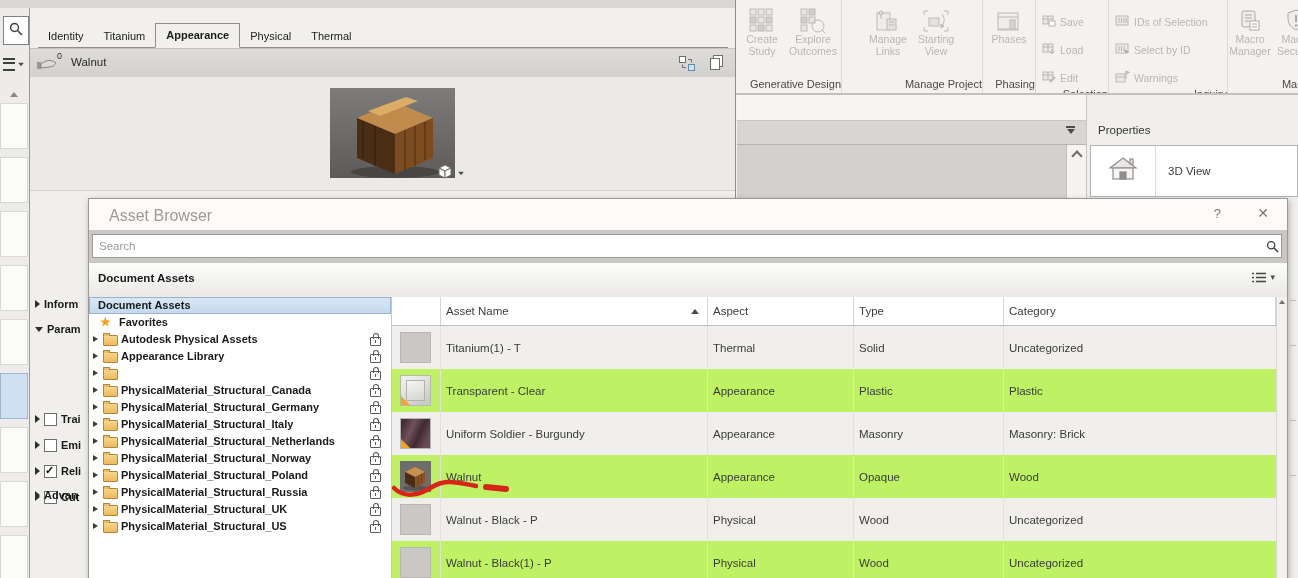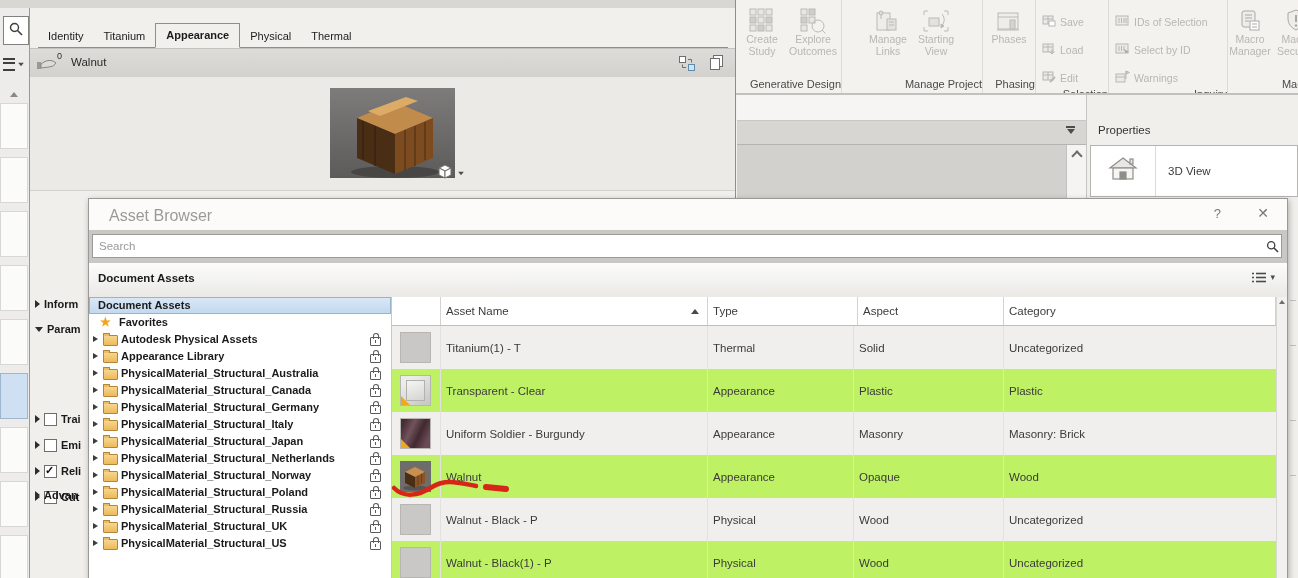--- a/index.html
+++ b/index.html
@@ -535,45 +535,38 @@
         </div>
         <div class="trow">
           <span class="arr"></span>
             <span class="folder"></span>
           <span class="lbl">Appearance Library</span>
             <span class="lock"></span>
         </div>
         <div class="trow">
           <span class="arr"></span>
             <span class="folder"></span>
-          <span class="lbl">PhysicalMaterial_Structural_Australia</span>
             <span class="lock"></span>
         </div>
         <div class="trow">
           <span class="arr"></span>
             <span class="folder"></span>
           <span class="lbl">PhysicalMaterial_Structural_Canada</span>
             <span class="lock"></span>
         </div>
         <div class="trow">
           <span class="arr"></span>
             <span class="folder"></span>
           <span class="lbl">PhysicalMaterial_Structural_Germany</span>
             <span class="lock"></span>
         </div>
         <div class="trow">
           <span class="arr"></span>
             <span class="folder"></span>
           <span class="lbl">PhysicalMaterial_Structural_Italy</span>
-            <span class="lock"></span>
-        </div>
-        <div class="trow">
-          <span class="arr"></span>
-            <span class="folder"></span>
-          <span class="lbl">PhysicalMaterial_Structural_Japan</span>
             <span class="lock"></span>
         </div>
         <div class="trow">
           <span class="arr"></span>
             <span class="folder"></span>
           <span class="lbl">PhysicalMaterial_Structural_Netherlands</span>
             <span class="lock"></span>
         </div>
         <div class="trow">
           <span class="arr"></span>
@@ -607,25 +600,25 @@
         </div>
       </div>
 
       <div id="ab-table">
         <div class="ahead">
           <div class="hc cw-th"></div>
           <div class="hc cw-nm">
             <span>Asset Name</span>
             <span class="sortup"></span>
           </div>
+          <div class="hc cw-as">
+              <span>Aspect</span>
+            </div>
           <div class="hc cw-ty">
               <span>Type</span>
-            </div>
-          <div class="hc cw-as">
-              <span>Aspect</span>
             </div>
           <div class="hc cw-ca">
               <span>Category</span>
             </div>
         </div>
         <div class="arow alt">
           <div class="acell cw-th">
               <div class="thumb" style="background: rgb(201, 200, 198);"></div>
             </div>
           <div class="acell cw-nm">Titanium(1) - T</div>

